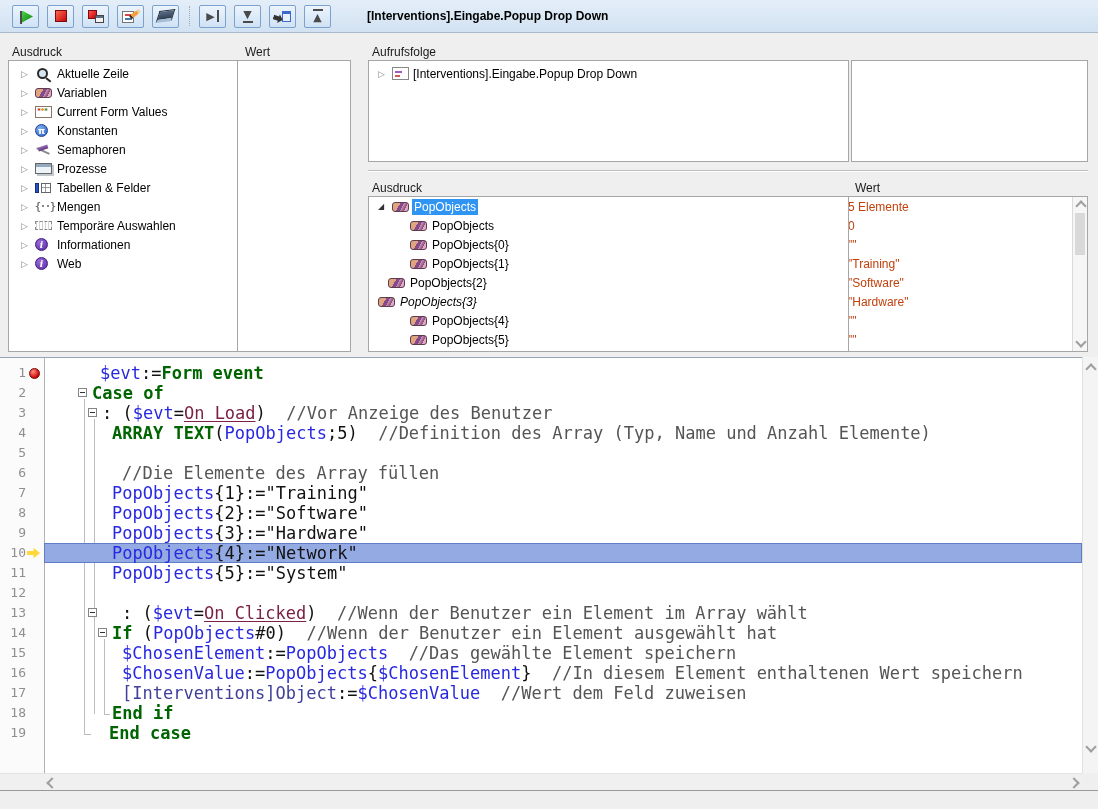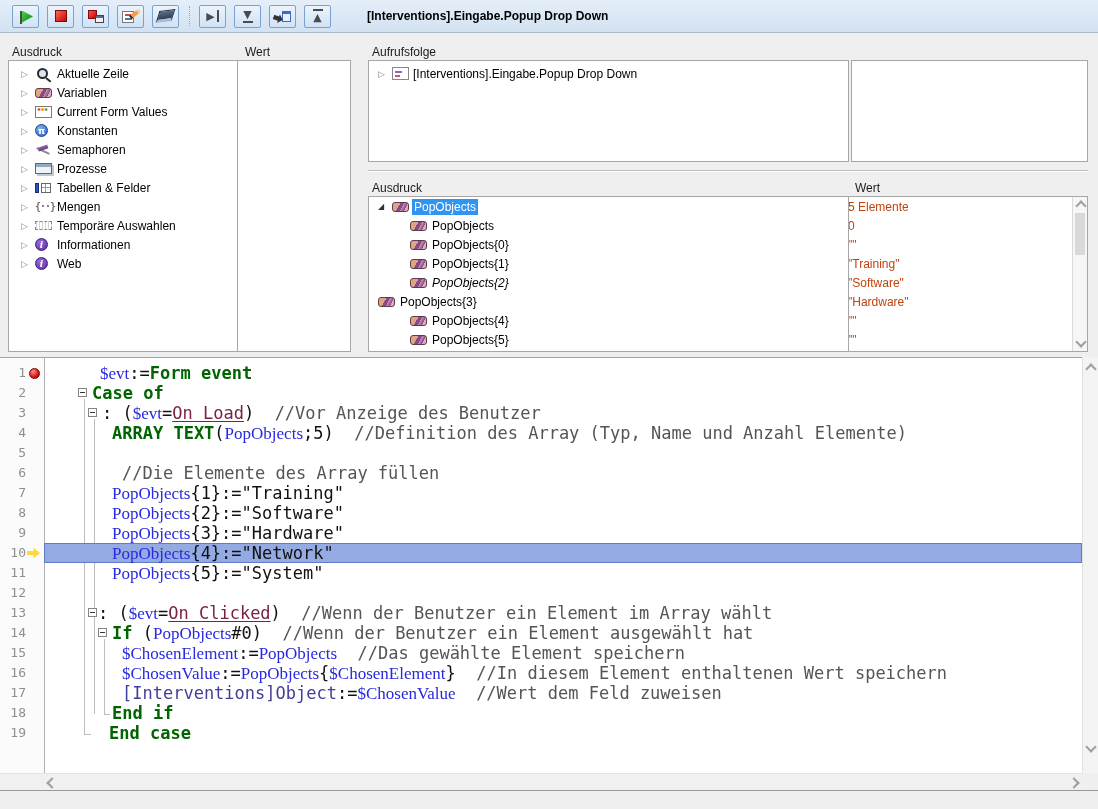--- a/index.html
+++ b/index.html
@@ -129,21 +129,21 @@
       background:radial-gradient(circle at 35% 30%,#ff8d7d,var(--breakpoint-red,#d01010) 65%,#9c0000);
       border:1px solid #7a0000;}
   .cur-arrow{position:absolute;left:1px;top:4px;width:13px;height:12px;background:#ffd83a;
       clip-path:polygon(0 33%,50% 33%,50% 6%,100% 50%,50% 94%,50% 67%,0 67%);
       filter:drop-shadow(0 0 1px #8a7a00);}
   .code-content{flex:1;position:relative;font:17px/20px "DejaVu Sans Mono",monospace;white-space:pre;color:#111;}
   .code-content.current{background:var(--current-line,#93aae2);box-shadow:inset 0 0 0 1px #5f7cc4;}
   .code-text-inner{display:inline-block;}
   .fold{position:absolute;top:5px;width:9px;height:9px;border:1px solid #848484;background:#fff;box-sizing:border-box;z-index:2;}
   .fold::before{content:"";position:absolute;left:1px;top:3px;width:5px;height:1px;background:#333;}
-  .seg-v{color:var(--variable-blue,#2828e0);font-family:Liberation Serif, serif;}
+  .seg-v{color:var(--variable-blue,#2828e0);}
   .seg-k{color:var(--command-green,#006400);font-weight:bold;text-align:right;}
   .seg-p{color:#111;}
   .seg-c{color:var(--comment-gray,#555);}
   .seg-n{color:var(--constant-maroon,#7a2145);text-decoration:underline;text-underline-offset:2px;}
   .seg-f{color:var(--field-navy,#40409a);}
 
   .hscroll{position:absolute;left:0;top:773px;width:1082px;height:17px;background:#f0f0f0;border-top:1px solid #e3e3e3;box-sizing:border-box;}
   .botline{position:absolute;left:0;top:790px;width:1098px;height:1px;background:#9a9a9a;}
   .statusbar{position:absolute;left:0;top:791px;width:1098px;height:18px;background:#efefef;}
 </style>
@@ -300,29 +300,29 @@
   </div>
       <div class="erow">
     <div class="ecell" style="padding-left: 41px;">
 
       <span class="ticon ic-variable"></span>
       <span class="elabel">PopObjects{1}</span>
     </div>
     <div class="vcell">"Training"</div>
   </div>
       <div class="erow">
-    <div class="ecell" style="padding-left: 41px; font-style: italic;">
+    <div class="ecell" style="padding-left: 19px;">
 
       <span class="ticon ic-variable"></span>
       <span class="elabel">PopObjects{2}</span>
     </div>
     <div class="vcell">"Software"</div>
   </div>
       <div class="erow">
-    <div class="ecell" style="">
+    <div class="ecell" style=" font-style: italic;">
 
       <span class="ticon ic-variable"></span>
       <span class="elabel">PopObjects{3}</span>
     </div>
     <div class="vcell">"Hardware"</div>
   </div>
       <div class="erow">
     <div class="ecell" style="padding-left: 41px;">
 
       <span class="ticon ic-variable"></span>
@@ -412,21 +412,21 @@
           <div class="code-content"><span class="code-text-inner" style="padding-left: 68px;"><span class="seg-v">PopObjects</span><span class="seg-p">{5}:="System"</span></span></div>
         </div>
         <div class="code-line">
           <div class="ln">12</div>
           <div class="gmark"></div>
           <div class="code-content"></div>
         </div>
         <div class="code-line">
           <div class="ln">13</div>
           <div class="gmark"></div>
-          <div class="code-content"><span class="fold" style="left: 44px;"></span><span class="code-text-inner" style="padding-left: 54px;"><span class="seg-p">: (</span><span class="seg-v">$evt</span><span class="seg-p">=</span><span class="seg-n">On Clicked</span><span class="seg-p">)  </span><span class="seg-c">//Wenn der Benutzer ein Element im Array wählt</span></span></div>
+          <div class="code-content"><span class="fold" style="left: 44px;"></span><span class="code-text-inner" style="padding-left: 78px;"><span class="seg-p">: (</span><span class="seg-v">$evt</span><span class="seg-p">=</span><span class="seg-n">On Clicked</span><span class="seg-p">)  </span><span class="seg-c">//Wenn der Benutzer ein Element im Array wählt</span></span></div>
         </div>
         <div class="code-line">
           <div class="ln">14</div>
           <div class="gmark"></div>
           <div class="code-content"><span class="fold" style="left: 54px;"></span><span class="code-text-inner" style="padding-left: 68px;"><span class="seg-k">If</span><span class="seg-p"> (</span><span class="seg-v">PopObjects</span><span class="seg-p">#0)  </span><span class="seg-c">//Wenn der Benutzer ein Element ausgewählt hat</span></span></div>
         </div>
         <div class="code-line">
           <div class="ln">15</div>
           <div class="gmark"></div>
           <div class="code-content"><span class="code-text-inner" style="padding-left: 78px;"><span class="seg-v">$ChosenElement</span><span class="seg-p">:=</span><span class="seg-v">PopObjects</span><span class="seg-p">  </span><span class="seg-c">//Das gewählte Element speichern</span></span></div>

